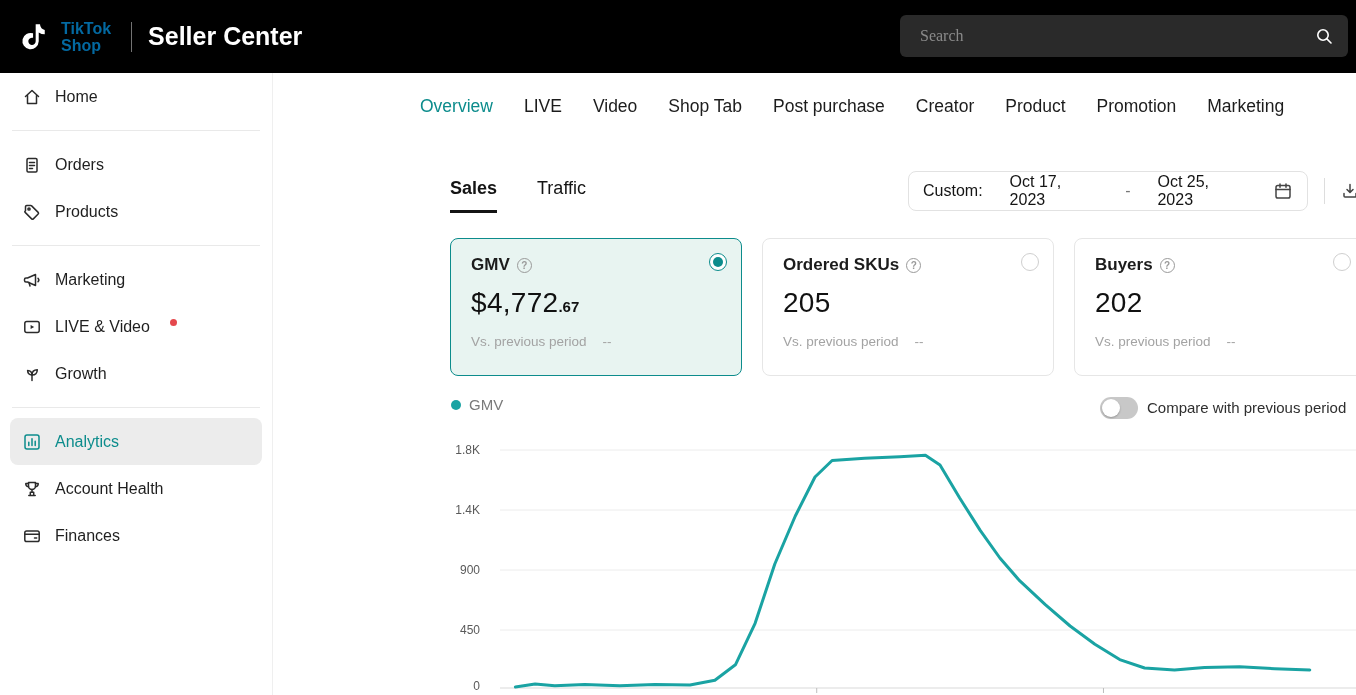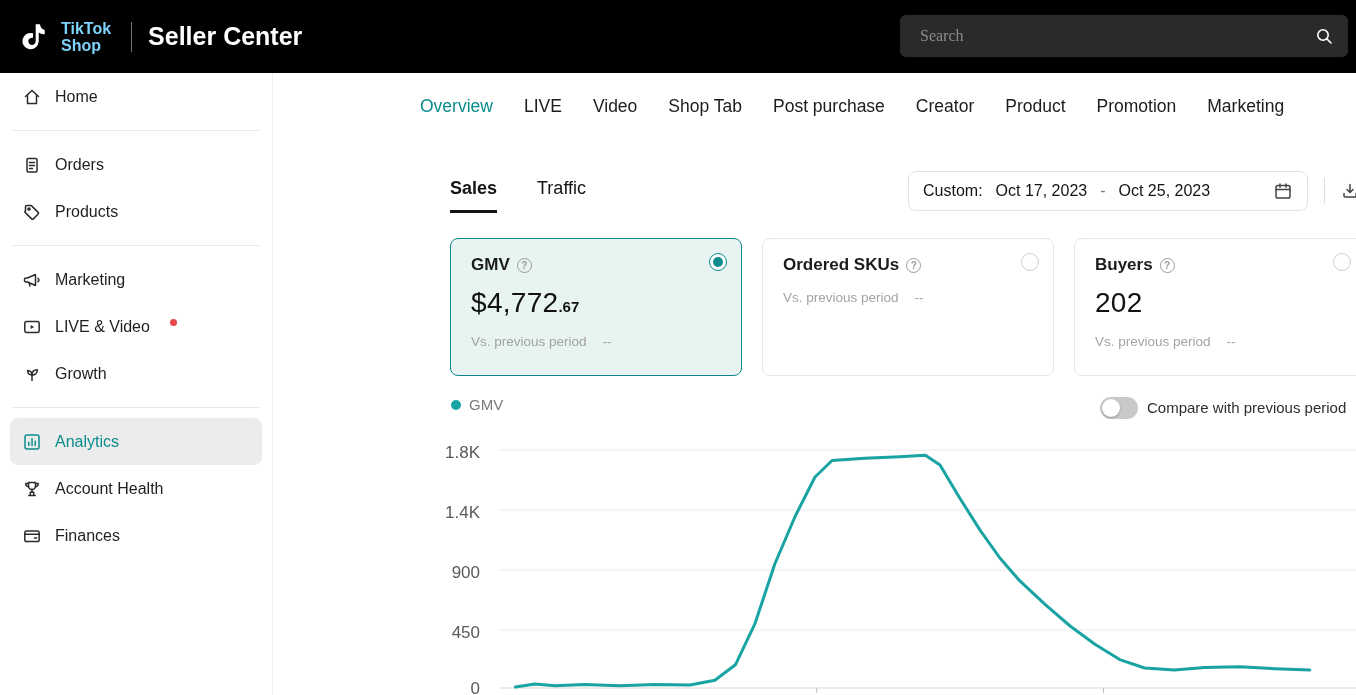--- a/index.html
+++ b/index.html
@@ -5,21 +5,21 @@
   :root{ --accent:#0c8c8c; --live-dot:#e5484d; --card-bg:#e8f4f1; }
   *{box-sizing:border-box;}
   html,body{margin:0;padding:0;}
   body{
     position:relative;width:1356px;height:695px;overflow:hidden;background:#fff;
     font-family:"Liberation Sans",sans-serif;color:#1f1f1f;
   }
   
   .header{position:absolute;left:0;top:0;width:1356px;height:73px;background:#000;display:flex;align-items:center;}
   .brand{display:flex;align-items:center;gap:9px;padding-left:18px;}
-  .brand-text{color:#7dd3fc;font-weight:700;font-size:16px;line-height:17px;}
+  .brand-text{color:#0369a1;font-weight:700;font-size:16px;line-height:17px;}
   .header-divider{width:1px;height:30px;background:rgba(255,255,255,.45);margin:0 16px 0 20px;}
   .seller-title{color:#fff;font-size:25px;font-weight:700;}
   .search-box{position:absolute;left:900px;top:15px;width:448px;height:42px;background:#2a2a2a;border-radius:6px;display:flex;align-items:center;}
   .search-input{flex:1;background:transparent;border:none;outline:none;color:#f97316;font-size:16px;padding:0 14px;font-family:Liberation Serif, serif;margin-left:6px;}
   .search-input::placeholder{color:#8a8a8a;}
   .search-icon{color:#fff;padding-right:14px;display:flex;}
   
   .sidebar{position:absolute;left:0;top:73px;width:273px;bottom:0;background:#fff;border-right:1px solid #efefef;}
   .side-item{display:flex;align-items:center;gap:13px;height:47px;margin:0 10px;padding:0 12px;border-radius:8px;font-size:16px;color:#1f1f1f;cursor:pointer;}
   .side-item .sicon{display:flex;color:#2b2b2b;}
@@ -28,21 +28,21 @@
   .side-divider{height:1px;background:#e9e9e9;margin:10px 12px;}
   .dot-badge{width:7px;height:7px;border-radius:50%;background:var(--live-dot);margin-left:7px;margin-top:-8px;}
   
   .nav-tabs{position:absolute;left:420px;top:96px;display:flex;gap:31px;font-size:17.5px;color:#1c1c1c;white-space:nowrap;}
   .nav-tab{cursor:pointer;}
   .nav-tab.active{color:var(--accent);font-weight:500;}
   
   .panel-tabs{position:absolute;left:450px;top:178px;display:flex;gap:40px;font-size:18px;color:#141414;}
   .panel-tab{padding-bottom:11px;cursor:pointer;}
   .panel-tab.active{font-weight:700;border-bottom:3px solid #141414;}
-  .date-box{position:absolute;left:908px;top:171px;width:400px;height:40px;border:1px solid #e2e2e2;border-radius:8px;display:flex;align-items:center;gap:13px;padding:6px 14px;font-size:16px;color:#141414;background:#fff;cursor:pointer;}
+  .date-box{position:absolute;left:908px;top:171px;width:400px;height:40px;border:1px solid #e2e2e2;border-radius:8px;display:flex;align-items:center;gap:27px;padding:6px 14px;font-size:16px;color:#141414;background:#fff;cursor:pointer;}
   .date-box .cal{margin-left:auto;color:#444;display:flex;}
   .vdiv{position:absolute;left:1324px;top:178px;width:1px;height:26px;background:#ddd;}
   .download-btn{position:absolute;left:1340px;top:181px;color:#444;cursor:pointer;}
   
   .metric-card{position:absolute;top:238px;width:292px;height:138px;background:#fff;border:1px solid #e6e6e6;border-radius:8px;padding:16px 20px;cursor:pointer;}
   .metric-card.selected{border:1.5px solid var(--accent);background:var(--card-bg);}
   .mc-title{display:flex;align-items:center;gap:7px;font-size:17px;font-weight:600;color:#1c1c1c;}
   .q-icon{width:15px;height:15px;border-radius:50%;border:1px solid #9a9a9a;color:#9a9a9a;font-size:10px;display:flex;align-items:center;justify-content:center;flex:0 0 auto;}
   .q-icon::after{content:"?";}
   .radio{position:absolute;top:14px;right:14px;width:18px;height:18px;border-radius:50%;border:1.5px solid #cfcfcf;background:#fff;}
@@ -52,21 +52,21 @@
   .v-main{font-size:28px;font-weight:400;letter-spacing:.3px;}
   .v-cents{font-size:15px;font-weight:700;}
   .mc-compare{margin-top:15px;font-size:13.5px;color:#a3a3a3;display:flex;gap:16px;}
   
   .legend{position:absolute;left:451px;top:396px;display:flex;align-items:center;gap:8px;font-size:15px;color:#7a7a7a;}
   .legend-dot{width:10px;height:10px;border-radius:50%;background:var(--accent);}
   .toggle{position:absolute;left:1100px;top:397px;width:38px;height:22px;border-radius:11px;background:#c8c8c8;cursor:pointer;}
   .toggle::after{content:"";position:absolute;left:2px;top:2px;width:18px;height:18px;border-radius:50%;background:#fff;box-shadow:0 1px 2px rgba(0,0,0,.25);}
   .toggle-label{position:absolute;left:1147px;top:399px;font-size:15px;color:#2f2f2f;white-space:nowrap;}
   
-  .ytick{position:absolute;left:420px;width:60px;text-align:right;font-size:17px;color:#5a5a5a;}
+  .ytick{position:absolute;left:420px;width:60px;text-align:right;font-size:12px;color:#5a5a5a;}
   #chart-svg{position:absolute;left:500px;top:440px;display:block;}
 </style>
 </head>
 <body>
 
 <div class="header">
   <div class="brand">
     <svg width="34" height="38" viewBox="0 0 24 24" fill="#fff">
       <path d="M16.6 5.82a4.28 4.28 0 0 1-1.05-2.82h-3.07v12.06a2.6 2.6 0 1 1-1.84-2.49V9.4a5.76 5.76 0 1 0 3.99 5.66V8.75a7.3 7.3 0 0 0 4.25 1.36V7a4.3 4.3 0 0 1-2.28-1.18z"></path>
     </svg>
@@ -231,20 +231,23 @@
       <span>--</span>
   </div>
 </div>
 
 <div class="metric-card" style="left:762px">
   <div class="mc-title">
     <span>Ordered SKUs</span>
     <span class="q-icon"></span>
   </div>
   <span class="radio"></span>
+  <div class="mc-value">
+    <span class="v-main">205</span>
+  </div>
   <div class="mc-compare">
     <span>Vs. previous period</span>
       <span>--</span>
   </div>
 </div>
 
 <div class="metric-card" style="left:1074px">
   <div class="mc-title">
     <span>Buyers</span>
     <span class="q-icon"></span>

